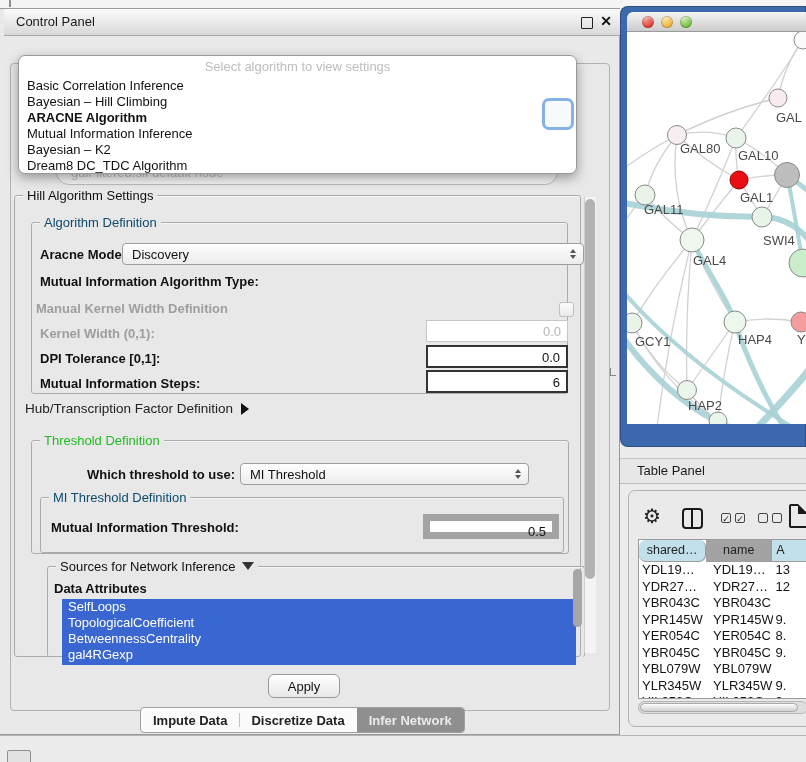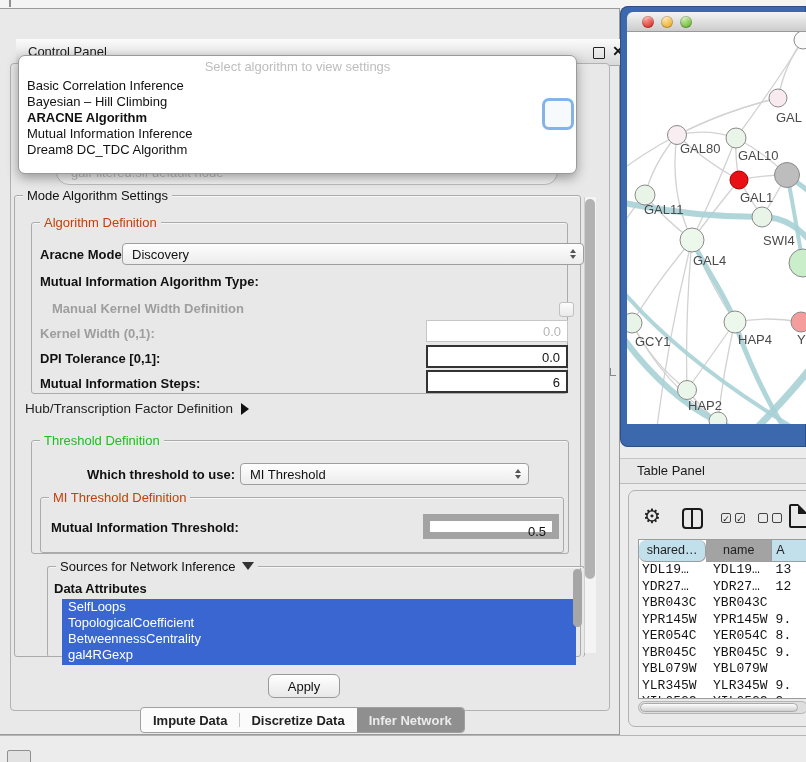--- a/index.html
+++ b/index.html
@@ -4,21 +4,21 @@
 <style>
   html,body{margin:0;padding:0;}
   body{width:806px;height:762px;position:relative;overflow:hidden;background:#ececec;
        font-family:"Liberation Sans",sans-serif;-webkit-font-smoothing:antialiased;}
   .abs{position:absolute;}
 
   
   #top-strip{left:0;top:0;width:806px;height:8px;background:#f4f4f4;}
   #top-tick{left:9px;top:0;width:2px;height:7px;background:#8f8f8f;}
   #cp{left:0;top:8px;width:620px;height:727px;background:#e9e9e9;border:1px solid #9a9a9a;border-left:none;box-sizing:border-box;}
-  #cp-titlebar{left:16px;top:0;width:100%;height:26px;background:linear-gradient(#fbfbfb,#d8d8d8);border-bottom:1px solid #a8a8a8;margin-top:30px;}
+  #cp-titlebar{left:4px;top:0;width:100%;height:26px;background:linear-gradient(#fbfbfb,#d8d8d8);border-bottom:1px solid #a8a8a8;}
   #cp-title{left:12px;top:0;line-height:26px;font-size:13px;color:#1a1a1a;}
   #cp-float{right:30px;top:8px;width:10px;height:10px;border:1.6px solid #222;border-radius:1px;}
   #cp-close{right:11px;top:4px;font-size:14px;font-weight:bold;color:#111;}
 
   
   .tabbar{height:24px;display:flex;align-items:stretch;background:#fbfbfb;border:1px solid #a0a0a0;border-radius:4px;overflow:hidden;}
   .tab{display:flex;align-items:center;padding:0 12px;font-size:13px;font-weight:bold;color:#222;position:relative;}
   .tab .sep{position:absolute;left:0;top:5px;bottom:5px;width:1px;background:#c4c4c4;}
   .tab.selected{background:#8f8f8f;color:#ebebeb;}
   .tab .ticon{margin-right:5px;display:inline-block;}
@@ -35,21 +35,21 @@
   #algo-popup{left:18px;top:46px;width:559px;height:119px;background:#fff;border:1px solid #999;border-radius:7px;
               box-shadow:0 4px 12px rgba(0,0,0,.35);z-index:6;box-sizing:border-box;}
   #algo-placeholder{top:3px;left:0;width:100%;text-align:center;font-size:13px;color:#bdbdbd;}
   #algo-list{top:22px;left:0;width:100%;}
   .algo-item{height:16px;line-height:16px;font-size:13px;color:#111;padding-left:8px;}
   .algo-item.hl{font-weight:bold;}
 
   
   .group{position:absolute;border:1px solid #ababab;border-radius:3px;box-shadow:inset 0 1px 0 rgba(255,255,255,.6);box-sizing:border-box;}
   .gtitle{position:absolute;top:-8px;left:8px;background:#e8e8e8;padding:0 4px;font-size:13px;white-space:nowrap;}
-  .blue-t{color:#c2410c;} .green-t{color:#22bb22;} .black-t{color:#111;}
+  .blue-t{color:#0c4a6e;} .green-t{color:#22bb22;} .black-t{color:#111;}
   #settings-group{left:14px;top:186px;width:567px;height:462px;}
 
   .flabel{position:absolute;font-size:13px;font-weight:bold;color:#111;white-space:nowrap;}
   .flabel.dis{color:#9e9e9e;}
 
   .combo{position:absolute;height:22px;background:linear-gradient(#fefefe,#ececec);border:1px solid #9e9e9e;border-radius:4px;
          font-size:13px;color:#111;line-height:21px;padding-left:9px;box-sizing:border-box;}
   .spin{position:absolute;right:7px;top:50%;transform:translateY(-50%);}
   .spin i{display:block;width:0;height:0;border-left:3.5px solid transparent;border-right:3.5px solid transparent;}
   .spin .up{border-bottom:4.5px solid #555;margin-bottom:2px;}
@@ -101,21 +101,21 @@
   .cb-pair span{width:10px;height:10px;border:1.6px solid #444;border-radius:2px;font-size:9px;line-height:10px;text-align:center;color:#222;box-sizing:border-box;display:block;}
   #tp-checked{left:92px;} #tp-unchecked{left:129px;}
   #tp-doc{left:160px;top:13px;width:15px;height:20px;border:2px solid #1a1a1a;border-radius:2px;background:#eaeaea;}
   #tp-doc:after{content:"";position:absolute;right:-2px;top:-2px;border:5px solid #eaeaea;border-left-color:#1a1a1a;border-bottom-color:#1a1a1a;}
 
   #tp-table{left:9px;top:48px;width:172px;height:160px;overflow:hidden;background:#fff;border:1px solid #9c9c9c;box-sizing:border-box;}
   #tp-head{display:flex;height:22px;}
   .hcell{font-size:12.5px;color:#222;text-align:center;line-height:21px;border-right:1px solid #9c9c9c;border-bottom:1px solid #9c9c9c;box-sizing:border-box;overflow:hidden;white-space:nowrap;}
   .hc1{width:74px;background:#c2e0ec;border-radius:7px;} .hc2{width:73px;background:#a3a3a3;} .hc3{width:40px;background:#c2e0ec;text-align:left;padding-left:4px;}
   .trow{display:flex;height:16.5px;}
-  .tcell{font-size:13px;color:#141414;line-height:16px;white-space:nowrap;overflow:hidden;box-sizing:border-box;font-family:Liberation Mono, monospace;}
+  .tcell{font-size:13px;color:#141414;line-height:16px;white-space:nowrap;overflow:hidden;box-sizing:border-box;}
   .tc1{width:74px;padding-left:3px;} .tc2{width:73px;padding-left:7px;} .tc3{width:40px;padding-left:3px;}
   #tp-hscroll{left:9px;top:210px;width:170px;height:13px;background:#dedede;border:1px solid #b5b5b5;border-radius:7px;box-sizing:border-box;}
   #tp-hthumb{position:absolute;left:1px;top:1px;width:94%;height:9px;background:linear-gradient(#fdfdfd,#cfcfcf);border:1px solid #aaa;border-radius:6px;box-sizing:border-box;}
 
   #mini-btn{left:7px;top:750px;width:22px;height:14px;background:#e2e2e2;border:1px solid #8f8f8f;border-radius:2px;}
   #bottom-div{left:0;top:735px;width:806px;height:1px;background:#b5b5b5;}
 </style>
 </head>
 <body>
 
@@ -157,42 +157,43 @@
   <div id="ghost-combo" class="abs">galFiltered.sif default node</div>
   <div id="focus-btn" class="abs"></div>
 
   <div id="algo-popup" class="abs">
     <div id="algo-placeholder" class="abs">Select algorithm to view settings</div>
     <div id="algo-list" class="abs">
         <div class="algo-item">Basic Correlation Inference</div>
         <div class="algo-item">Bayesian – Hill Climbing</div>
         <div class="algo-item hl">ARACNE Algorithm</div>
         <div class="algo-item">Mutual Information Inference</div>
+        <div class="algo-item">Bayesian – K2</div>
         <div class="algo-item">Dream8 DC_TDC Algorithm</div>
       </div>
   </div>
 
   <div id="settings-group" class="group">
-    <span class="gtitle black-t">Mode Algorithm Settings</span>
+    <span class="gtitle black-t">Hill Algorithm Settings</span>
 
     <div class="group" style="left:16px;top:26px;width:537px;height:172px;">
       <span class="gtitle blue-t">Algorithm Definition</span>
 
       <span class="flabel" style="left:8px;top:24px;">Aracne Mode:</span>
       <div class="combo" style="left:90px;top:20px;width:462px;">
         <span>Discovery</span>
         <span class="spin">
             <i class="up"></i>
             <i class="down"></i>
           </span>
       </div>
 
       <span class="flabel" style="left:8px;top:51px;">Mutual Information Algorithm Type:</span>
 
-      <span class="flabel dis" style="left:20px;top:78px;">Manual Kernel Width Definition</span>
+      <span class="flabel dis" style="left:4px;top:78px;">Manual Kernel Width Definition</span>
       <span class="checkbox" style="left:527px;top:79px;"></span>
 
       <span class="flabel dis" style="left:8px;top:103px;">Kernel Width (0,1):</span>
       <div class="tinput soft" style="left:394px;top:97px;width:142px;height:22px;">0.0</div>
 
       <span class="flabel" style="left:8px;top:128px;">DPI Tolerance [0,1]:</span>
       <div class="tinput strong" style="left:394px;top:122px;width:142px;height:23px;">0.0</div>
 
       <span class="flabel" style="left:8px;top:153px;">Mutual Information Steps:</span>
       <div class="tinput strong" style="left:394px;top:147px;width:142px;height:23px;">6</div>

